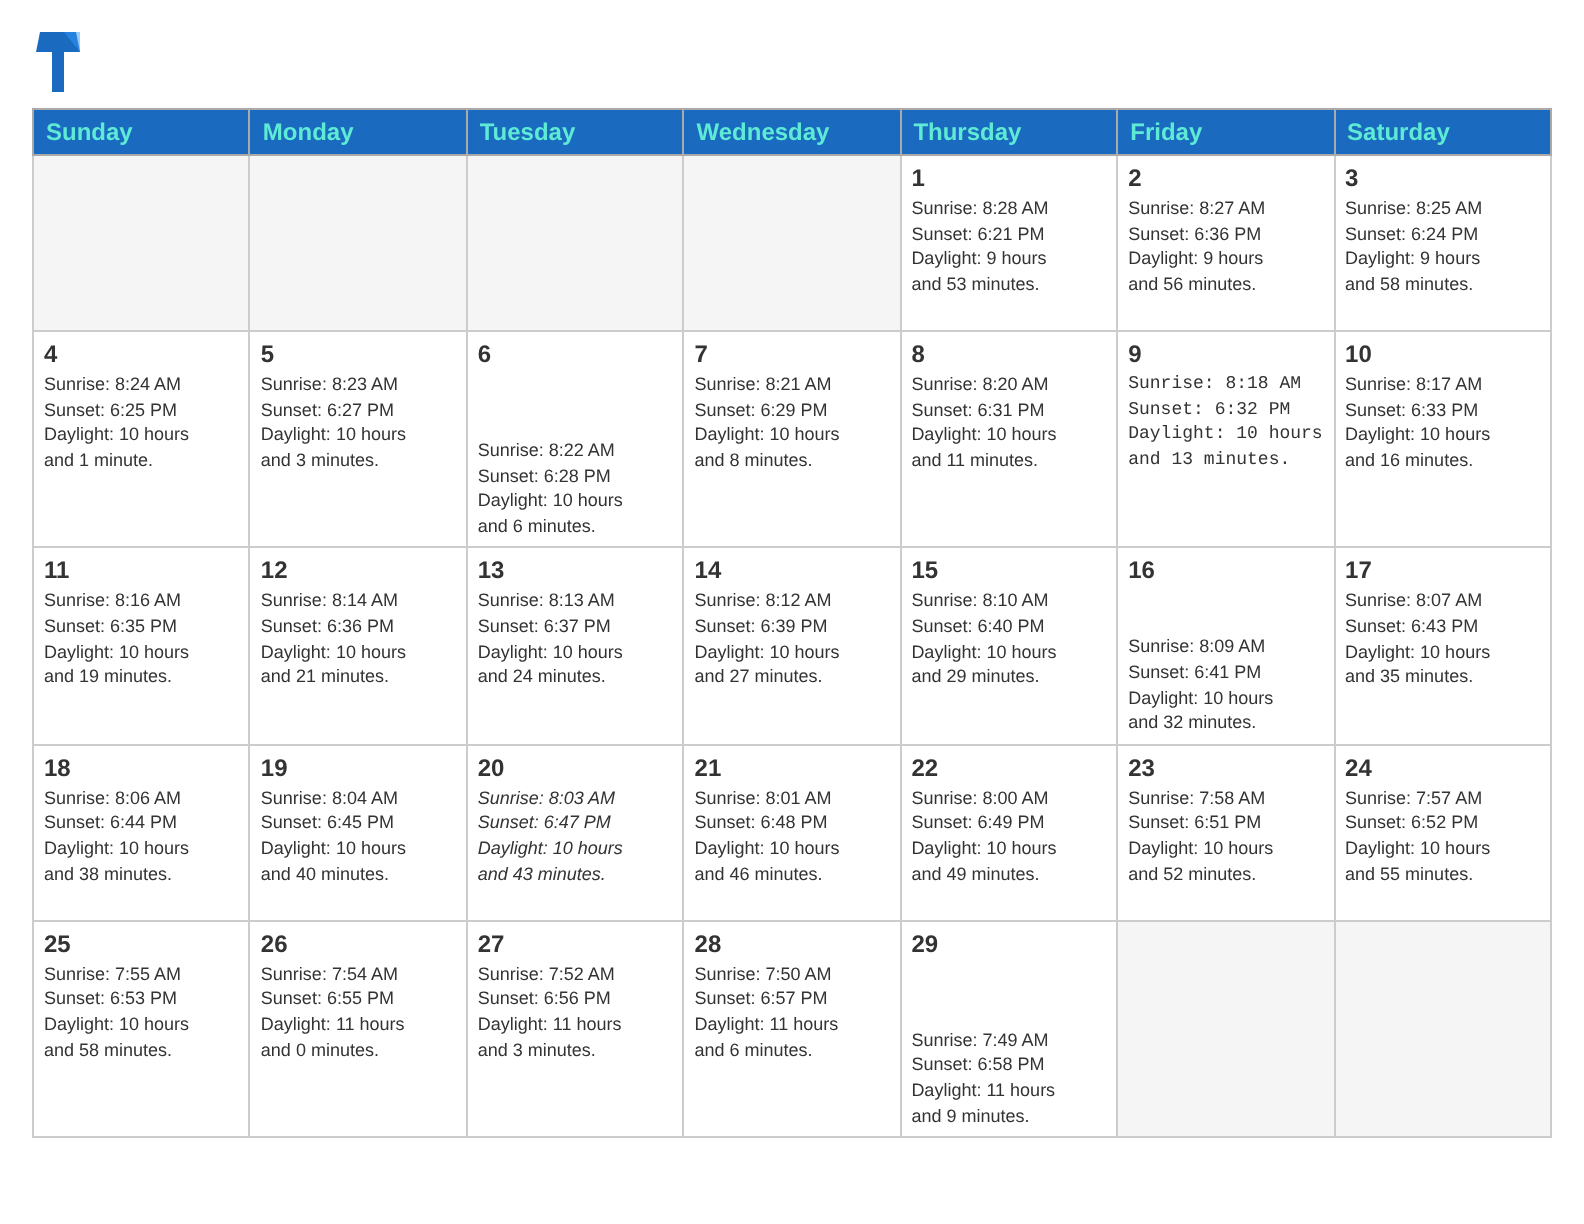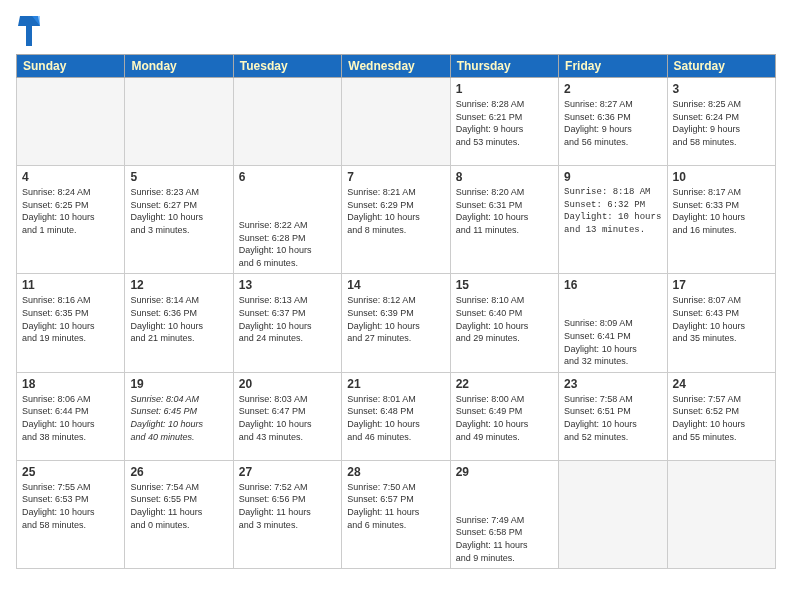--- a/index.html
+++ b/index.html
@@ -38,21 +38,21 @@
       font-size: 14px;
       color: #555;
     }
     .calendar {
       width: 100%;
       border-collapse: collapse;
       table-layout: fixed;
     }
     .calendar th {
       background: #1a6bbf;
-      color: #fef9c3;
+      color: #5eead4;
       font-size: 12px;
       font-weight: bold;
       padding: 4px 6px;
       text-align: left;
       border: 1px solid #aaa;
     }
     .calendar td {
       border: 1px solid #ccc;
       vertical-align: top;
       padding: 4px 5px;
@@ -246,28 +246,28 @@
         <tr>
           <td>
             <div class="day-number">18</div>
             <div class="day-info" style="white-space: pre-line;">Sunrise: 8:06 AM
 Sunset: 6:44 PM
 Daylight: 10 hours
 and 38 minutes.</div>
           </td>
           <td>
             <div class="day-number">19</div>
-            <div class="day-info" style="white-space: pre-line; font-style: italic;">Sunrise: 8:04 AM
+            <div class="day-info" style="white-space: pre-line;">Sunrise: 8:04 AM
 Sunset: 6:45 PM
 Daylight: 10 hours
 and 40 minutes.</div>
           </td>
           <td>
             <div class="day-number">20</div>
-            <div class="day-info" style="white-space: pre-line;">Sunrise: 8:03 AM
+            <div class="day-info" style="white-space: pre-line; font-style: italic;">Sunrise: 8:03 AM
 Sunset: 6:47 PM
 Daylight: 10 hours
 and 43 minutes.</div>
           </td>
           <td>
             <div class="day-number">21</div>
             <div class="day-info" style="white-space: pre-line;">Sunrise: 8:01 AM
 Sunset: 6:48 PM
 Daylight: 10 hours
 and 46 minutes.</div>

